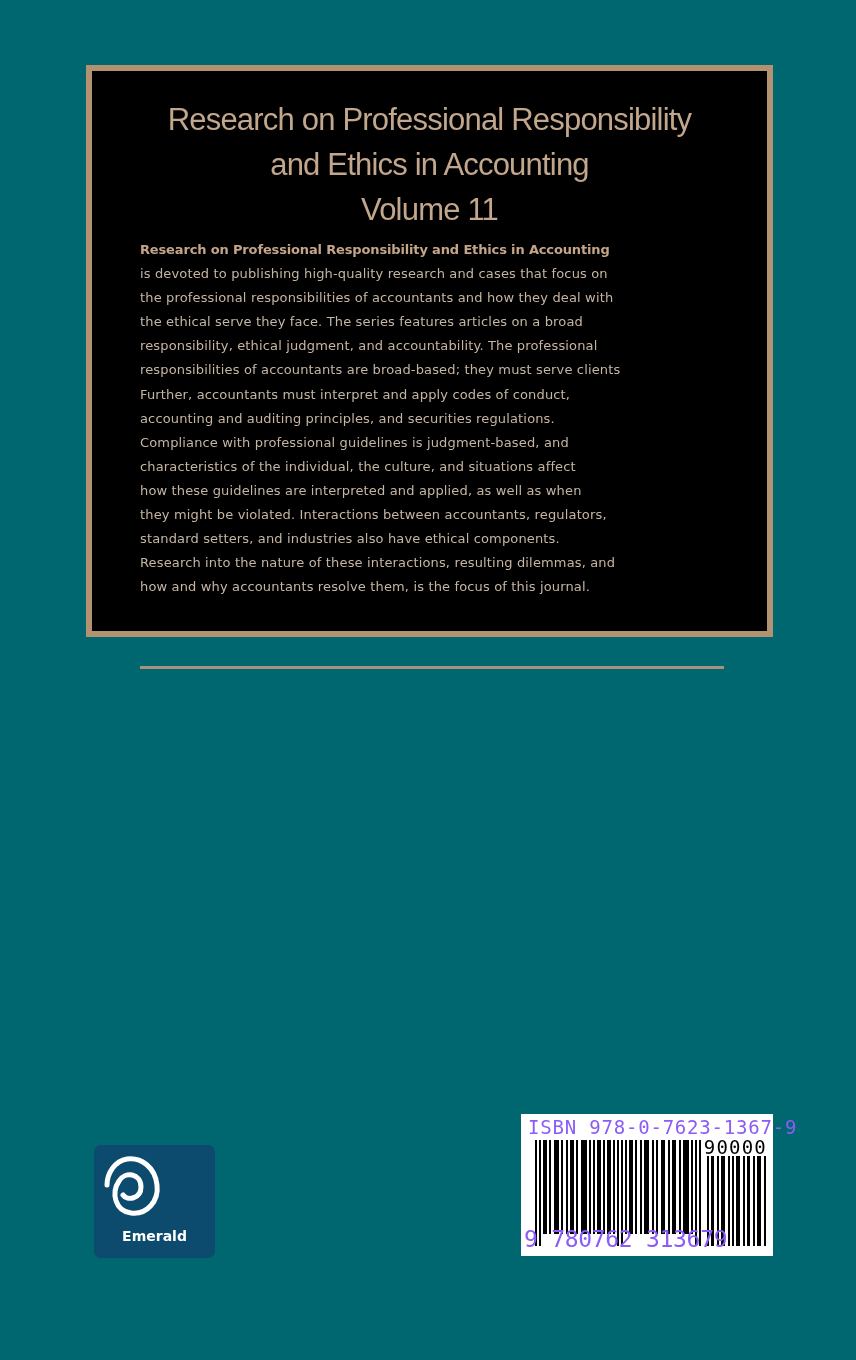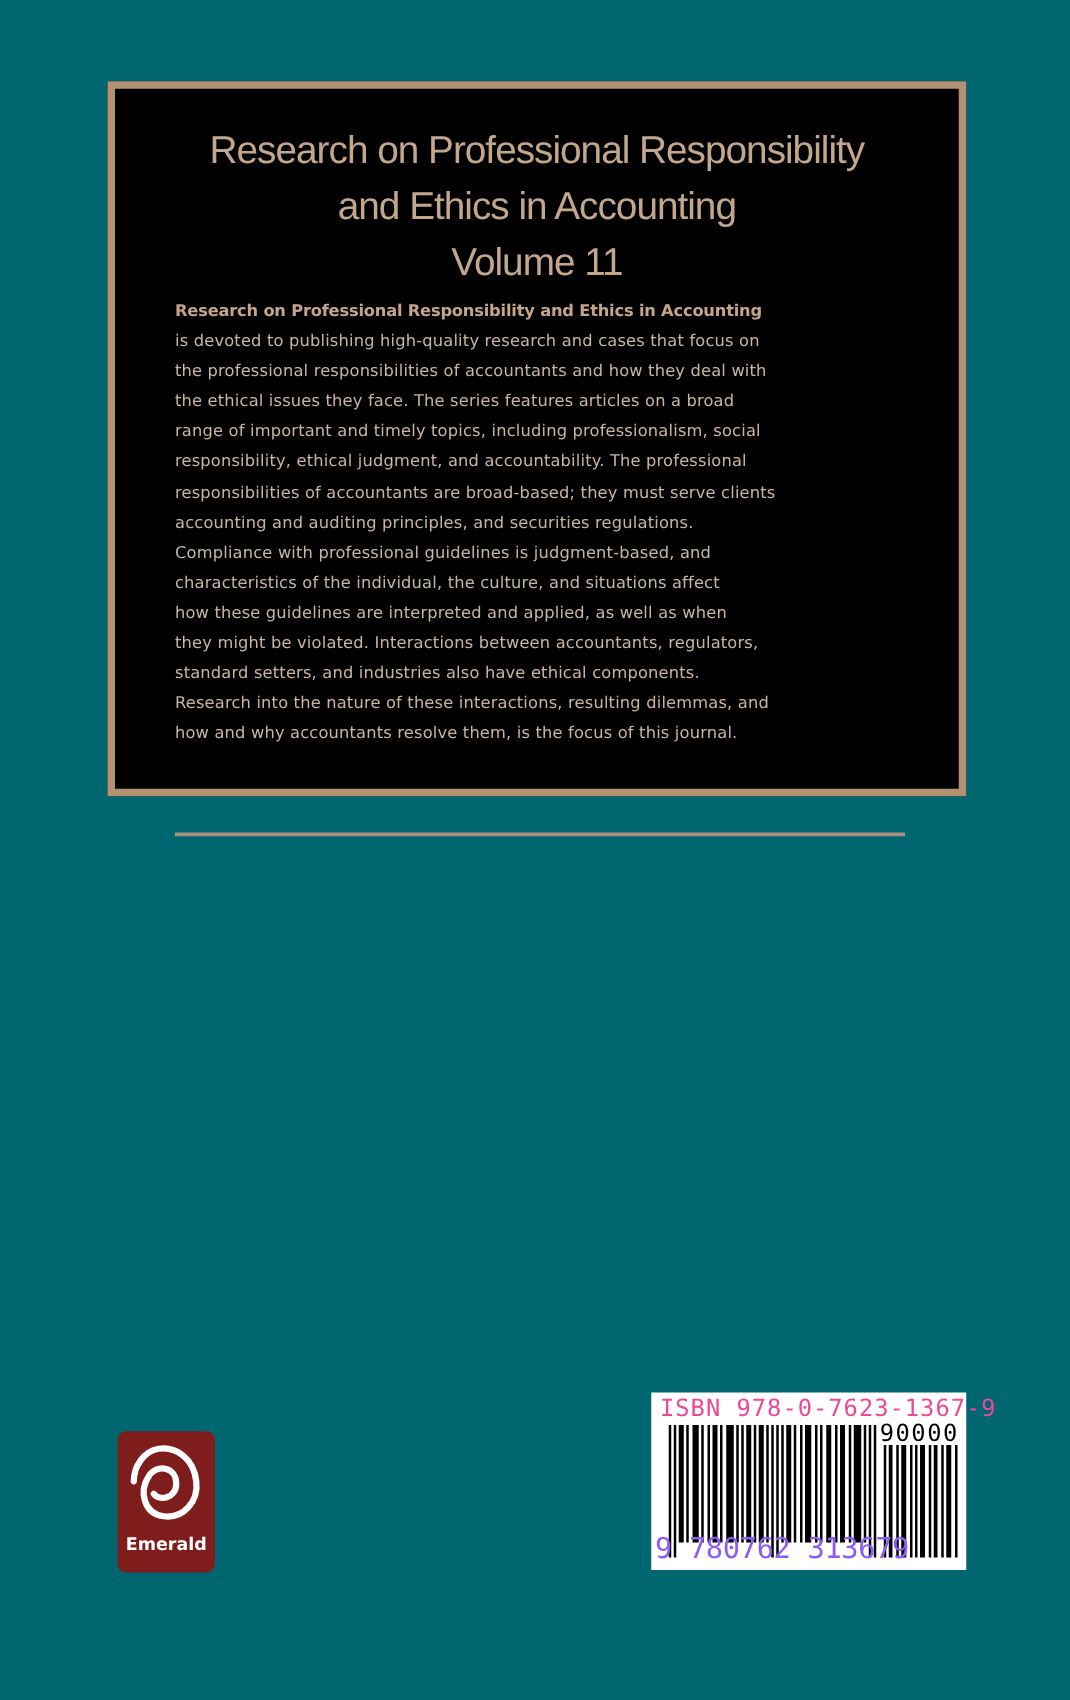--- a/index.html
+++ b/index.html
@@ -26,35 +26,35 @@
     font-size:13px; line-height:24.1px; letter-spacing:0.15px;
   }
   .body .line { white-space:nowrap; }
   .body .bold { font-weight:bold; color:#c4a58a; letter-spacing:-0.15px; }
   .rule {
     position:absolute; left:48px; top:595px; width:584px; height:3px;
     background:#a8927f;
   }
   .logo {
     position:absolute; left:94px; top:1145px; width:78px; height:113px;
-    background:#7f1d1d; border-radius:7px;
+    background:#0c4a6e; border-radius:7px;padding-left:43px;
   }
   .logo svg { position:absolute; left:8px; top:6px; }
   .logo-label {
     position:absolute; left:0; right:0; top:83px; text-align:center;
     color:#fff; font-family:"DejaVu Sans", sans-serif; font-weight:bold;
     font-size:14px;
   }
   .barcode {
     position:absolute; left:521px; top:1114px; width:252px; height:142px;
     background:#fff;
   }
   .isbn {
     position:absolute; left:7px; top:2px; font-family:"DejaVu Sans Mono", monospace;
-    font-size:19px; color:#ec4899; letter-spacing:0.8px; white-space:nowrap;
+    font-size:19px; color:#8b5cf6; letter-spacing:0.8px; white-space:nowrap;
   }
   .addon-num {
     position:absolute; right:6px; top:22px; font-family:"DejaVu Sans Mono", monospace;
     font-size:19px; color:#000; letter-spacing:1.2px;text-align:center;
   }
   .digits {
     position:absolute; left:3px; top:112px; font-family:"DejaVu Sans Mono", monospace;
     font-size:23px; color:#8b5cf6; white-space:nowrap; letter-spacing:-0.3px;
   }
   .bars { position:absolute; }
@@ -66,24 +66,24 @@
   <div class="title">
     <div>Research on Professional Responsibility</div>
     <div>and Ethics in Accounting</div>
     <div>Volume 11</div>
   </div>
 
   <div class="body">
     <div class="line bold">Research on Professional Responsibility and Ethics in Accounting</div>
     <div class="line">is devoted to publishing high-quality research and cases that focus on</div>
     <div class="line">the professional responsibilities of accountants and how they deal with</div>
-    <div class="line">the ethical issues they face. The series features articles on a broad</div>
-    <div class="line">range of important and timely topics, including professionalism, social</div>
+    <div class="line">the ethical serve they face. The series features articles on a broad</div>
     <div class="line">responsibility, ethical judgment, and accountability. The professional</div>
     <div class="line">responsibilities of accountants are broad-based; they must serve clients</div>
+    <div class="line">Further, accountants must interpret and apply codes of conduct,</div>
     <div class="line">accounting and auditing principles, and securities regulations.</div>
     <div class="line">Compliance with professional guidelines is judgment-based, and</div>
     <div class="line">characteristics of the individual, the culture, and situations affect</div>
     <div class="line">how these guidelines are interpreted and applied, as well as when</div>
     <div class="line">they might be violated. Interactions between accountants, regulators,</div>
     <div class="line">standard setters, and industries also have ethical components.</div>
     <div class="line">Research into the nature of these interactions, resulting dilemmas, and</div>
     <div class="line">how and why accountants resolve them, is the focus of this  journal.</div>
   </div>
 

